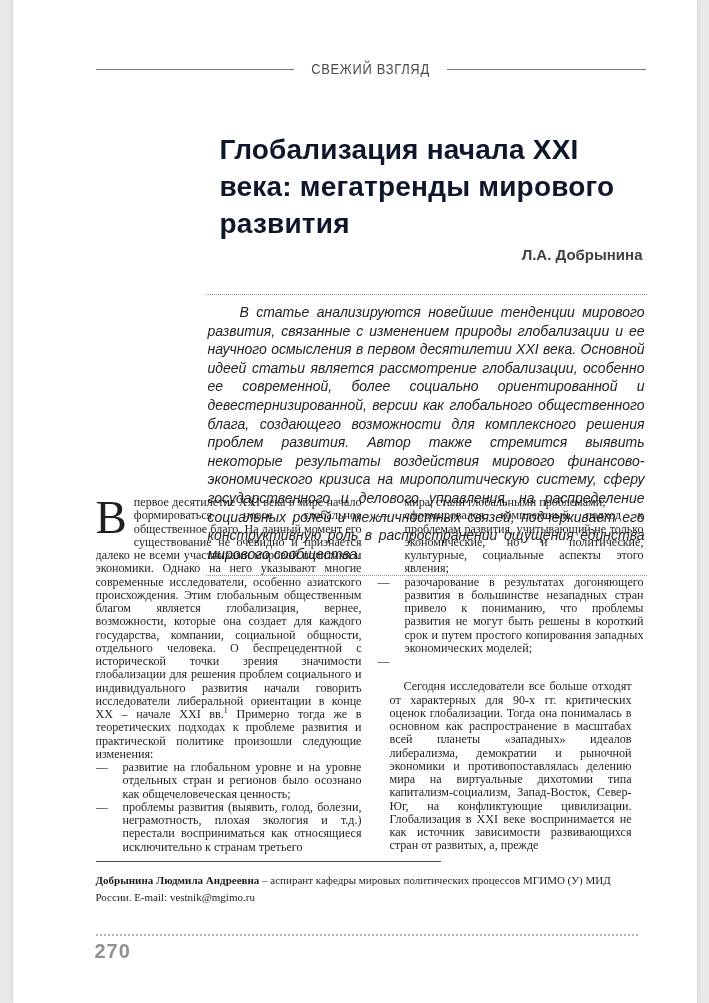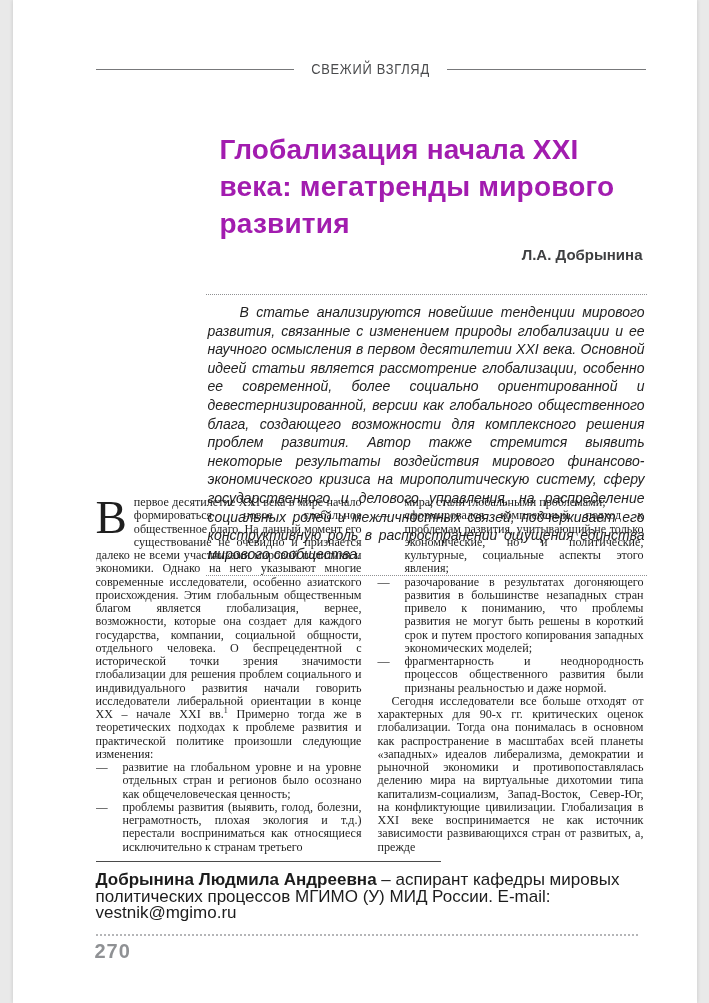--- a/index.html
+++ b/index.html
@@ -23,21 +23,21 @@
   .hdr-label{
     padding:0 12px;
     font-size:14px;letter-spacing:.8px;color:#4a4b4d;
     transform:scaleX(.92);white-space:nowrap;
   }
   
   .title{
     position:absolute;left:207px;top:112px;width:430px;
     font-family:"Liberation Sans", sans-serif;
     font-weight:bold;font-size:28px;line-height:37px;
-    color:#a21caf;letter-spacing:.2px;
+    color:#0f172a;letter-spacing:.2px;
   }
   .author{
     position:absolute;left:207px;top:246px;width:423px;
     text-align:right;
     font-family:"Liberation Sans", sans-serif;
     font-size:15px;color:#3e3f41;font-weight:bold;
   }
   
   .abstract{
     position:absolute;left:193px;top:294px;width:437px;
@@ -61,31 +61,31 @@
   .dropcap{
     float:left;
     font-size:47px;line-height:38px;
     padding:2px 7px 0 0;
   }
   sup{font-size:8px;line-height:0;}
   .li{display:flex;margin:0;}
   .li .marker{flex:none;width:27px;}
   .li .li-text{flex:1;text-align:justify;}
   .li-cont{padding-left:27px;text-align:justify;}
-  .para-indent{text-indent:14px;margin:0;}
+  .para-indent{text-indent:14px;margin:12px;}
   p{margin:0;}
   
   .foot-rule{
     position:absolute;left:83px;top:861px;width:345px;
     border-top:1px solid #4a4a4a;height:0;
   }
   .footer-bio{
     position:absolute;left:83px;top:872px;width:549px;
-    font-family:Liberation Sans, sans-serif;
-    font-size:17px;line-height:16.5px;color:#1c1c1c;
+    font-family:Liberation Serif, serif;
+    font-size:11px;line-height:16.5px;color:#1c1c1c;
   }
   .footer-bio b{font-weight:bold;}
   .bottom-dotted{
     position:absolute;left:83px;top:934px;width:542px;
     border-top:2px dotted #b5b6b8;height:0;
   }
   .page-number{
     position:absolute;left:82px;top:940px;
     font-family:"Liberation Sans", sans-serif;
     font-weight:bold;font-size:20px;color:#8f9194;
@@ -127,21 +127,20 @@
       <div class="li">
         <span class="marker">—</span>
         <span class="li-text">сформировался комплексный подход к проблемам развития, учитывающий не только экономические, но и политические, культурные, социальные аспекты этого явления;</span>
       </div>
       <div class="li">
         <span class="marker">—</span>
         <span class="li-text">разочарование в результатах догоняющего развития в большинстве незападных стран привело к пониманию, что проблемы развития не могут быть решены в короткий срок и путем простого копирования западных экономических моделей;</span>
       </div>
       <div class="li">
         <span class="marker">—</span>
-        <span class="li-text">фрагментарность и неоднородность процессов общественного развития были признаны реальностью и даже нормой.</span>
       </div>
       <p class="para-indent">Сегодня исследователи все больше отходят от характерных для 90-х гг. критических оценок глобализации. Тогда она понималась в основном как распространение в масштабах всей планеты «западных» идеалов либерализма, демократии и рыночной экономики и противопоставлялась делению мира на виртуальные дихотомии типа капитализм-социализм, Запад-Восток, Север-Юг, на конфликтующие цивилизации. Глобализация в XXI веке воспринимается не как источник зависимости развивающихся стран от развитых, а, прежде</p>
     </div>
 
   </div>
 
   <div class="foot-rule"></div>
 
   <div class="footer-bio"><b>Добрынина Людмила Андреевна</b><span> – аспирант кафедры мировых политических процессов МГИМО (У) МИД России. E-mail: vestnik@mgimo.ru</span></div>
 

